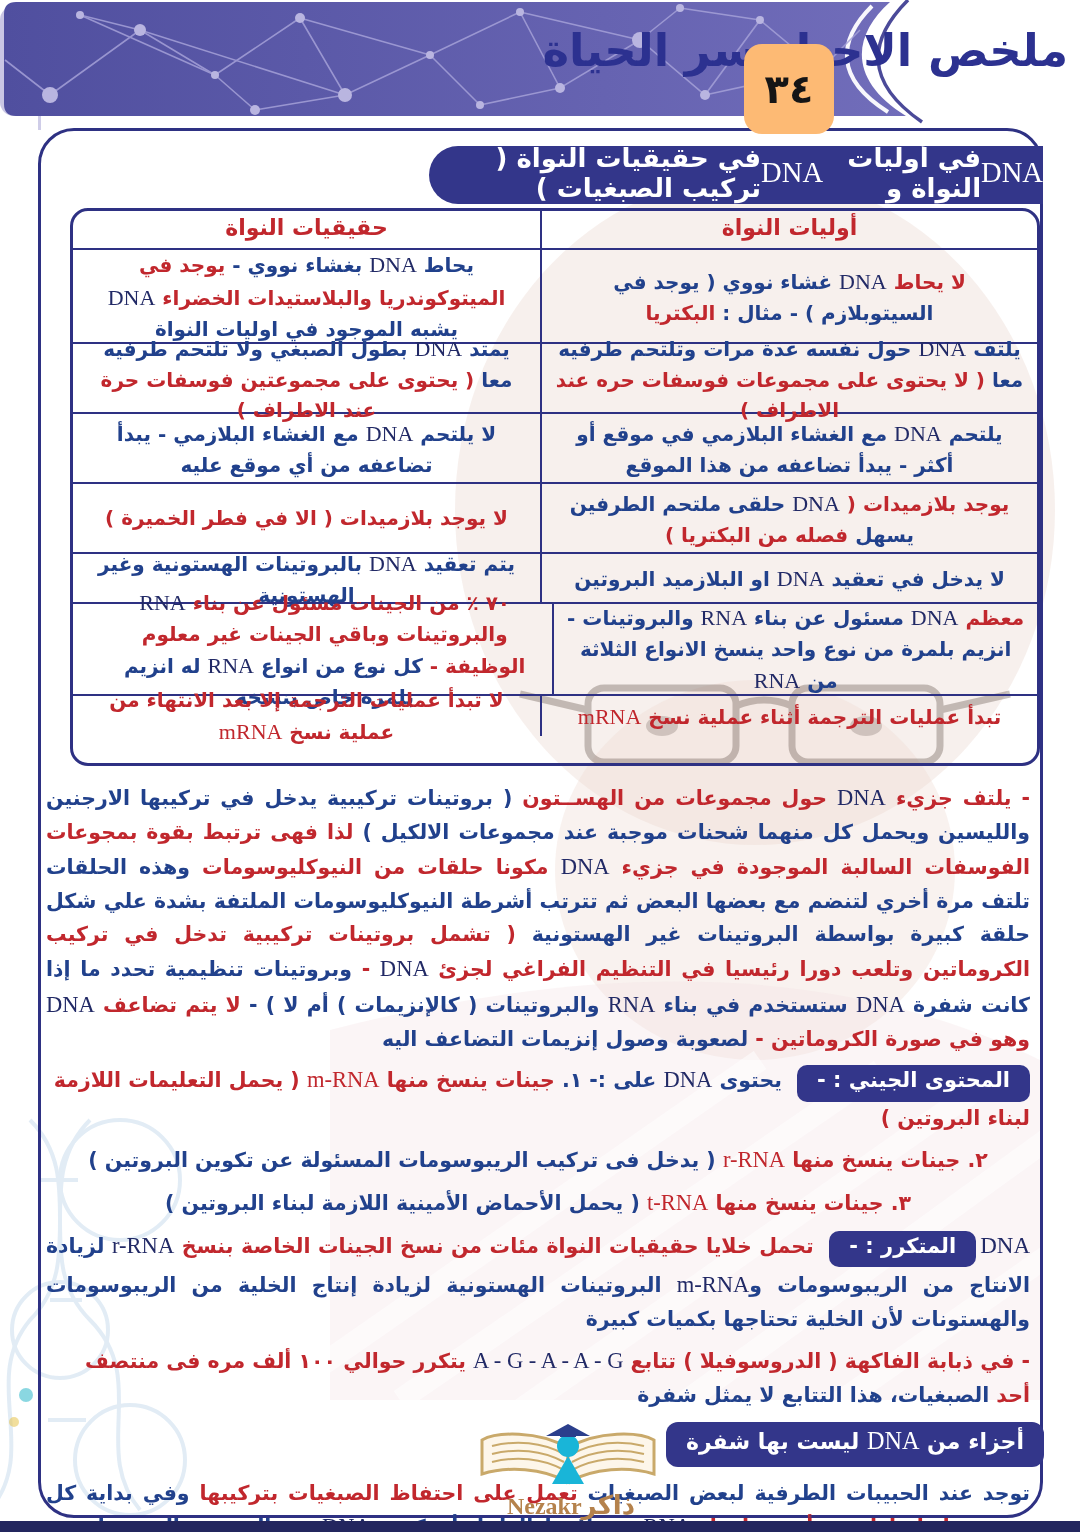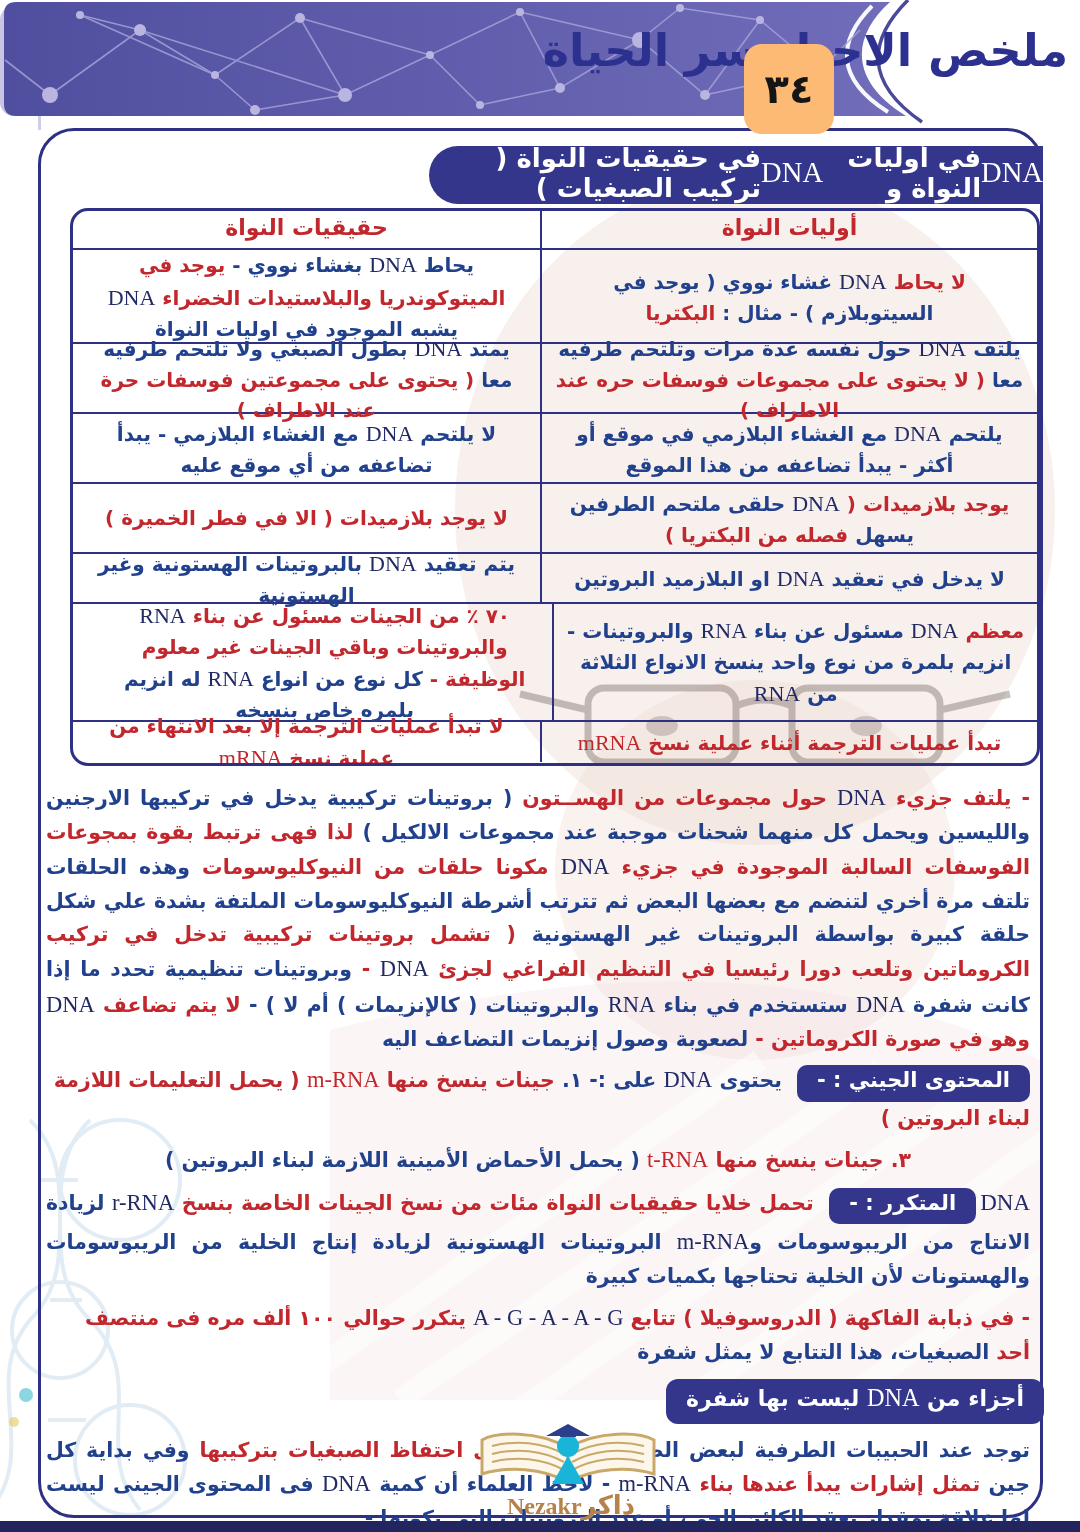--- a/index.html
+++ b/index.html
@@ -201,41 +201,42 @@
       </div>
     </div>
     <div class="trow" style="height: 50px;">
       <div class="cell cell-prok">
         <div><span class="t-blue">لا يدخل في تعقيد </span><span class="t-dna">DNA</span><span class="t-blue"> او البلازميد البروتين</span></div>
       </div>
       <div class="cell cell-euk">
         <div><span class="t-blue">يتم تعقيد </span><span class="t-dna">DNA</span><span class="t-blue"> بالبروتينات الهستونية وغير الهستونية</span></div>
       </div>
     </div>
-    <div class="trow" style="height: 118px; padding-left: 24px;">
+    <div class="trow" style="height: 92px; padding-left: 24px;">
       <div class="cell cell-prok">
         <div><span class="t-red">معظم </span><span class="t-dna">DNA</span><span class="t-blue"> مسئول عن بناء </span><span class="t-dna">RNA</span><span class="t-blue"> والبروتينات - انزيم بلمرة من نوع واحد ينسخ الانواع الثلاثة من </span><span class="t-dna">RNA</span></div>
       </div>
       <div class="cell cell-euk">
         <div><span class="t-red">٧٠ ٪ من الجينات مسئول عن بناء </span><span class="t-dna">RNA</span><span class="t-red"> والبروتينات وباقي الجينات غير معلوم الوظيفة - </span><span class="t-blue">كل نوع من انواع </span><span class="t-dna">RNA</span><span class="t-blue"> له انزيم بلمره خاص بنسخه</span></div>
       </div>
     </div>
     <div class="trow" style="height: 42px;">
       <div class="cell cell-prok">
         <div><span class="t-red">تبدأ عمليات الترجمة أثناء عملية نسخ </span><span class="t-dnared">mRNA</span></div>
       </div>
       <div class="cell cell-euk">
         <div><span class="t-red">لا تبدأ عمليات الترجمة إلا بعد الانتهاء من عملية نسخ </span><span class="t-dnared">mRNA</span></div>
       </div>
     </div>
   </div>
 
 <div class="flow">
     <div class="block align-justify"><span class="t-red">- يلتف جزيء </span><span class="t-dna">DNA</span><span class="t-red"> حول مجموعات من الهســتون </span><span class="t-blue">( بروتينات تركيبية يدخل في تركيبها الارجنين والليسين ويحمل كل منهما شحنات موجبة عند مجموعات الالكيل ) </span><span class="t-red">لذا فهى ترتبط بقوة بمجوعات الفوسفات السالبة الموجودة في جزيء </span><span class="t-dna">DNA</span><span class="t-red"> مكونا حلقات من النيوكليوسومات </span><span class="t-blue">وهذه الحلقات تلتف مرة أخري لتنضم مع بعضها البعض ثم تترتب أشرطة النيوكليوسومات الملتفة بشدة علي شكل حلقة كبيرة بواسطة البروتينات غير الهستونية </span><span class="t-red">( تشمل بروتينات تركيبية تدخل في تركيب الكروماتين وتلعب دورا رئيسيا في التنظيم الفراغي لجزئ </span><span class="t-dna">DNA</span><span class="t-red"> - </span><span class="t-blue">وبروتينات تنظيمية تحدد ما إذا كانت شفرة </span><span class="t-dna">DNA</span><span class="t-blue"> ستستخدم في بناء </span><span class="t-dna">RNA</span><span class="t-blue"> والبروتينات ( كالإنزيمات ) أم لا ) - </span><span class="t-red">لا يتم تضاعف </span><span class="t-dna">DNA</span><span class="t-red"> وهو في صورة الكروماتين - </span><span class="t-blue">لصعوبة وصول إنزيمات التضاعف اليه</span></div>
     <div class="block align-right"><span class="sec-label">المحتوى الجيني : -</span><span class="t-blue"> يحتوى </span><span class="t-dna">DNA</span><span class="t-blue"> على :- ١. </span><span class="t-red">جينات ينسخ منها </span><span class="t-dnared">m-RNA</span><span class="t-red"> ( يحمل التعليمات اللازمة لبناء البروتين )</span></div>
+    <div class="block align-center"><span class="t-red">٢. جينات ينسخ منها </span><span class="t-dnared">r-RNA</span><span class="t-blue"> ( يدخل فى تركيب الريبوسومات المسئولة عن تكوين البروتين )</span></div>
     <div class="block align-center"><span class="t-red">٣. جينات ينسخ منها </span><span class="t-dnared">t-RNA</span><span class="t-blue"> ( يحمل الأحماض الأمينية اللازمة لبناء البروتين )</span></div>
     <div class="block align-justify"><span class="pre-dna">DNA</span><span class="sec-label">المتكرر : -</span><span class="t-red"> تحمل خلايا حقيقيات النواة مئات من نسخ الجينات الخاصة بنسخ </span><span class="t-dna">r-RNA</span><span class="t-blue"> لزيادة الانتاج من الريبوسومات و</span><span class="t-dna">m-RNA</span><span class="t-blue"> البروتينات الهستونية لزيادة إنتاج الخلية من الريبوسومات والهستونات لأن الخلية تحتاجها بكميات كبيرة</span></div>
     <div class="block align-right"><span class="t-red">- في ذبابة الفاكهة ( الدروسوفيلا ) تتابع </span><span class="t-dna">A - G - A - A - G</span><span class="t-red"> يتكرر حوالي ١٠٠ ألف مره فى منتصف أحد </span><span class="t-blue">الصبغيات، هذا التتابع لا يمثل شفرة</span></div>
     <div class="block align-right headerbox-block"><span class="header-box"><span class="t-w">أجزاء من </span><span class="t-wdna">DNA</span><span class="t-w"> ليست بها شفرة</span></span></div>
     <div class="block align-justify"><span class="t-blue">توجد عند الحبيبات الطرفية لبعض الصبغيات </span><span class="t-red">تعمل على احتفاظ الصبغيات بتركيبها </span><span class="t-blue">وفي بداية كل جين </span><span class="t-red">تمثل إشارات يبدأ عندها بناء </span><span class="t-dna">m-RNA</span><span class="t-blue"> - لاحظ العلماء أن كمية </span><span class="t-dna">DNA</span><span class="t-blue"> فى المحتوى الجينى ليست لها علاقة بمقدار تعقد الكائن الحي، أو عدد البروتينات التي يكونها - </span></div>
   </div>
 
 <div class="logo">
   <svg width="200" height="80" viewBox="0 0 200 80">
     <path d="M100,28 C70,10 28,12 14,20 L14,54 C40,46 74,48 100,62 Z" fill="#fdf6ea" stroke="#c9a96a" stroke-width="3"></path>

